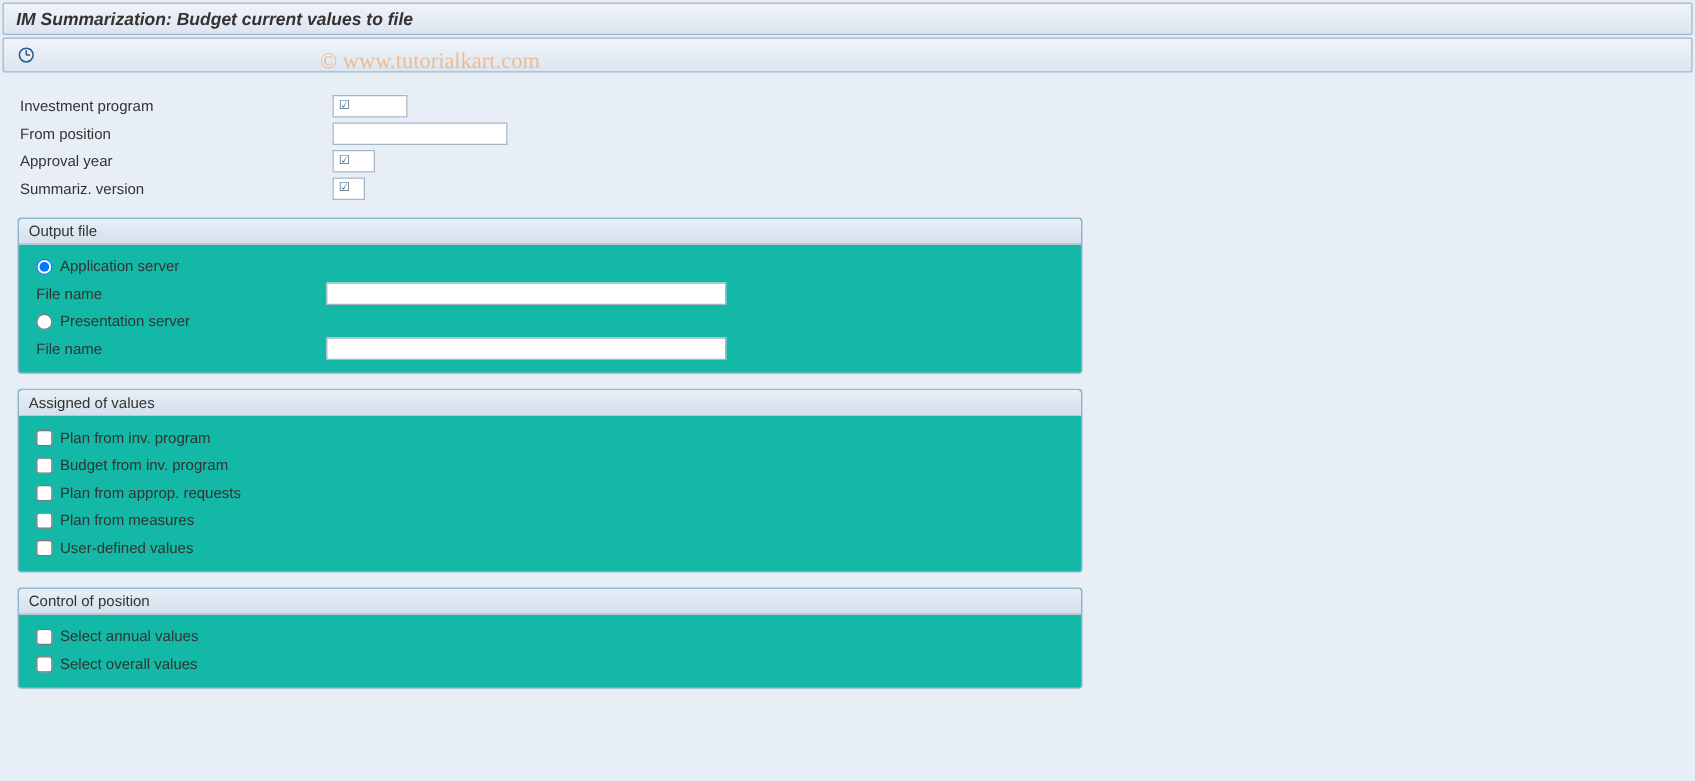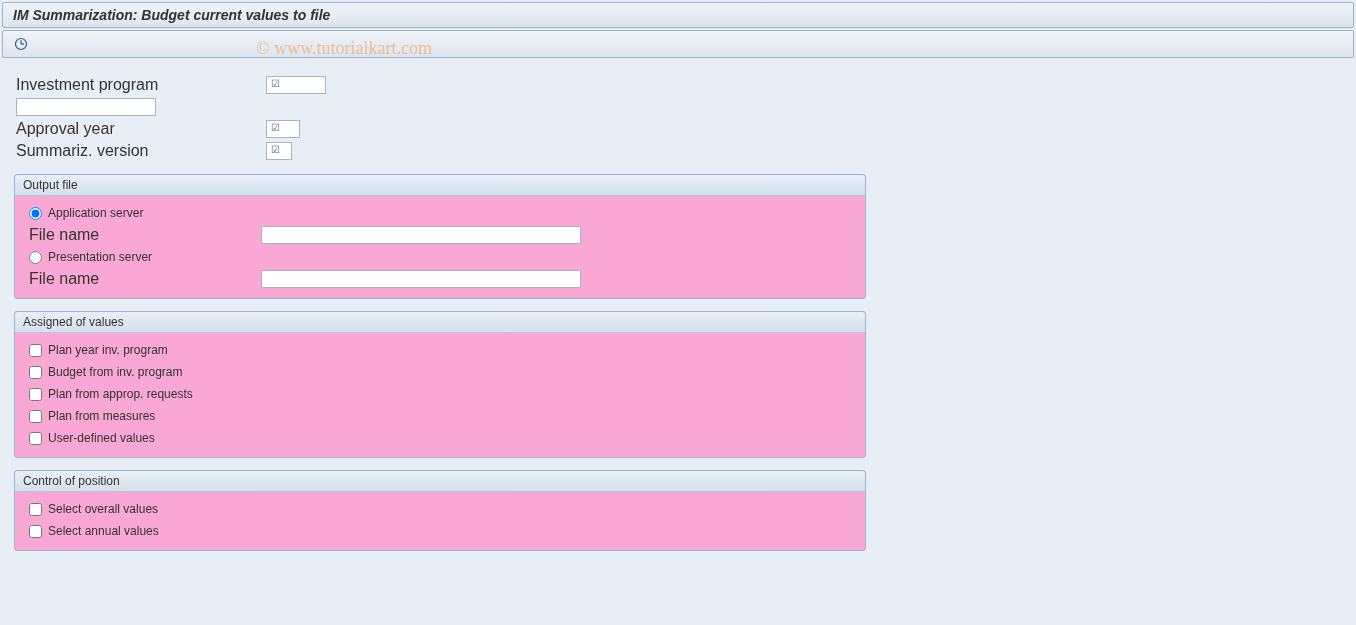--- a/index.html
+++ b/index.html
@@ -88,21 +88,21 @@
     }
     .form-row {
       display: flex;
       align-items: center;
       height: 22px;
       margin-bottom: 0px;
       padding-left: 10px;
     }
     .form-label {
       width: 250px;
-      font-size: 16px;
+      font-size: 12px;
       color: #333;
     }
     .form-input {
       height: 18px;
       border: 1px solid #a6b5c6;
       background: #fff;
       padding: 0 2px;
       font-size: 12px;
     }
     .form-input.small {
@@ -123,21 +123,21 @@
     }
     .input-wrap {
       position: relative;
       display: inline-block;
     }
     .group-box {
       border: 1px solid #9db5cc;
       border-radius: 3px;
       margin: 12px 8px 8px 8px;
       width: 852px;
-      background: #f9a8d4;
+      background: #14b8a6;
     }
     .group-header {
       background: linear-gradient(to bottom, #e8eff7, #d4e0ec);
       border-bottom: 1px solid #b8c8d8;
       padding: 3px 8px;
       font-size: 12px;
       color: #333;
       border-top-left-radius: 3px;
       border-top-right-radius: 3px;
     }
@@ -160,21 +160,21 @@
       color: #333;
     }
     .indented-row {
       display: flex;
       align-items: center;
       height: 22px;
       padding-left: 6px;
     }
     .indented-label {
       width: 232px;
-      font-size: 16px;
+      font-size: 12px;
     }
     .top-fields {
       padding-top: 6px;
     }
   </style>
 </head>
 <body>
 
 <div class="title-bar">
   <span>IM Summarization: Budget current values to file</span>
@@ -197,20 +197,21 @@
 
     <div class="top-fields">
       <div class="form-row">
         <span class="form-label">Investment program</span>
         <span class="input-wrap">
           <input class="form-input small" value="" style="">
           <span class="check-indicator" style="left:3px; top:2px;">☑</span>
         </span>
       </div>
       <div class="form-row">
+        <span class="form-label">From position</span>
         <input class="form-input medium" value="" style="">
       </div>
       <div class="form-row">
         <span class="form-label">Approval year</span>
         <span class="input-wrap">
           <input class="form-input small" style="width: 34px;" value="">
           <span class="check-indicator" style="left:3px; top:2px;">☑</span>
         </span>
       </div>
       <div class="form-row">
@@ -242,21 +243,21 @@
           <input class="form-input large" value="" style="">
         </div>
       </div>
     </div>
 
     <div class="group-box">
       <div class="group-header">Assigned of values</div>
       <div class="group-body">
         <div class="check-row">
           <input type="checkbox" style="">
-          <label>Plan year inv. program</label>
+          <label>Plan from inv. program</label>
         </div>
         <div class="check-row">
           <input type="checkbox" style="">
           <label>Budget from inv. program</label>
         </div>
         <div class="check-row">
           <input type="checkbox" style="">
           <label>Plan from approp. requests</label>
         </div>
         <div class="check-row">
@@ -268,24 +269,24 @@
           <label>User-defined values</label>
         </div>
       </div>
     </div>
 
     <div class="group-box">
       <div class="group-header">Control of position</div>
       <div class="group-body">
         <div class="check-row">
           <input type="checkbox" style="">
+          <label>Select annual values</label>
+        </div>
+        <div class="check-row">
+          <input type="checkbox" style="">
           <label>Select overall values</label>
-        </div>
-        <div class="check-row">
-          <input type="checkbox" style="">
-          <label>Select annual values</label>
         </div>
       </div>
     </div>
 
     <div style="height:40px;"></div>
   </div>
 </div>
 
 </body></html>

